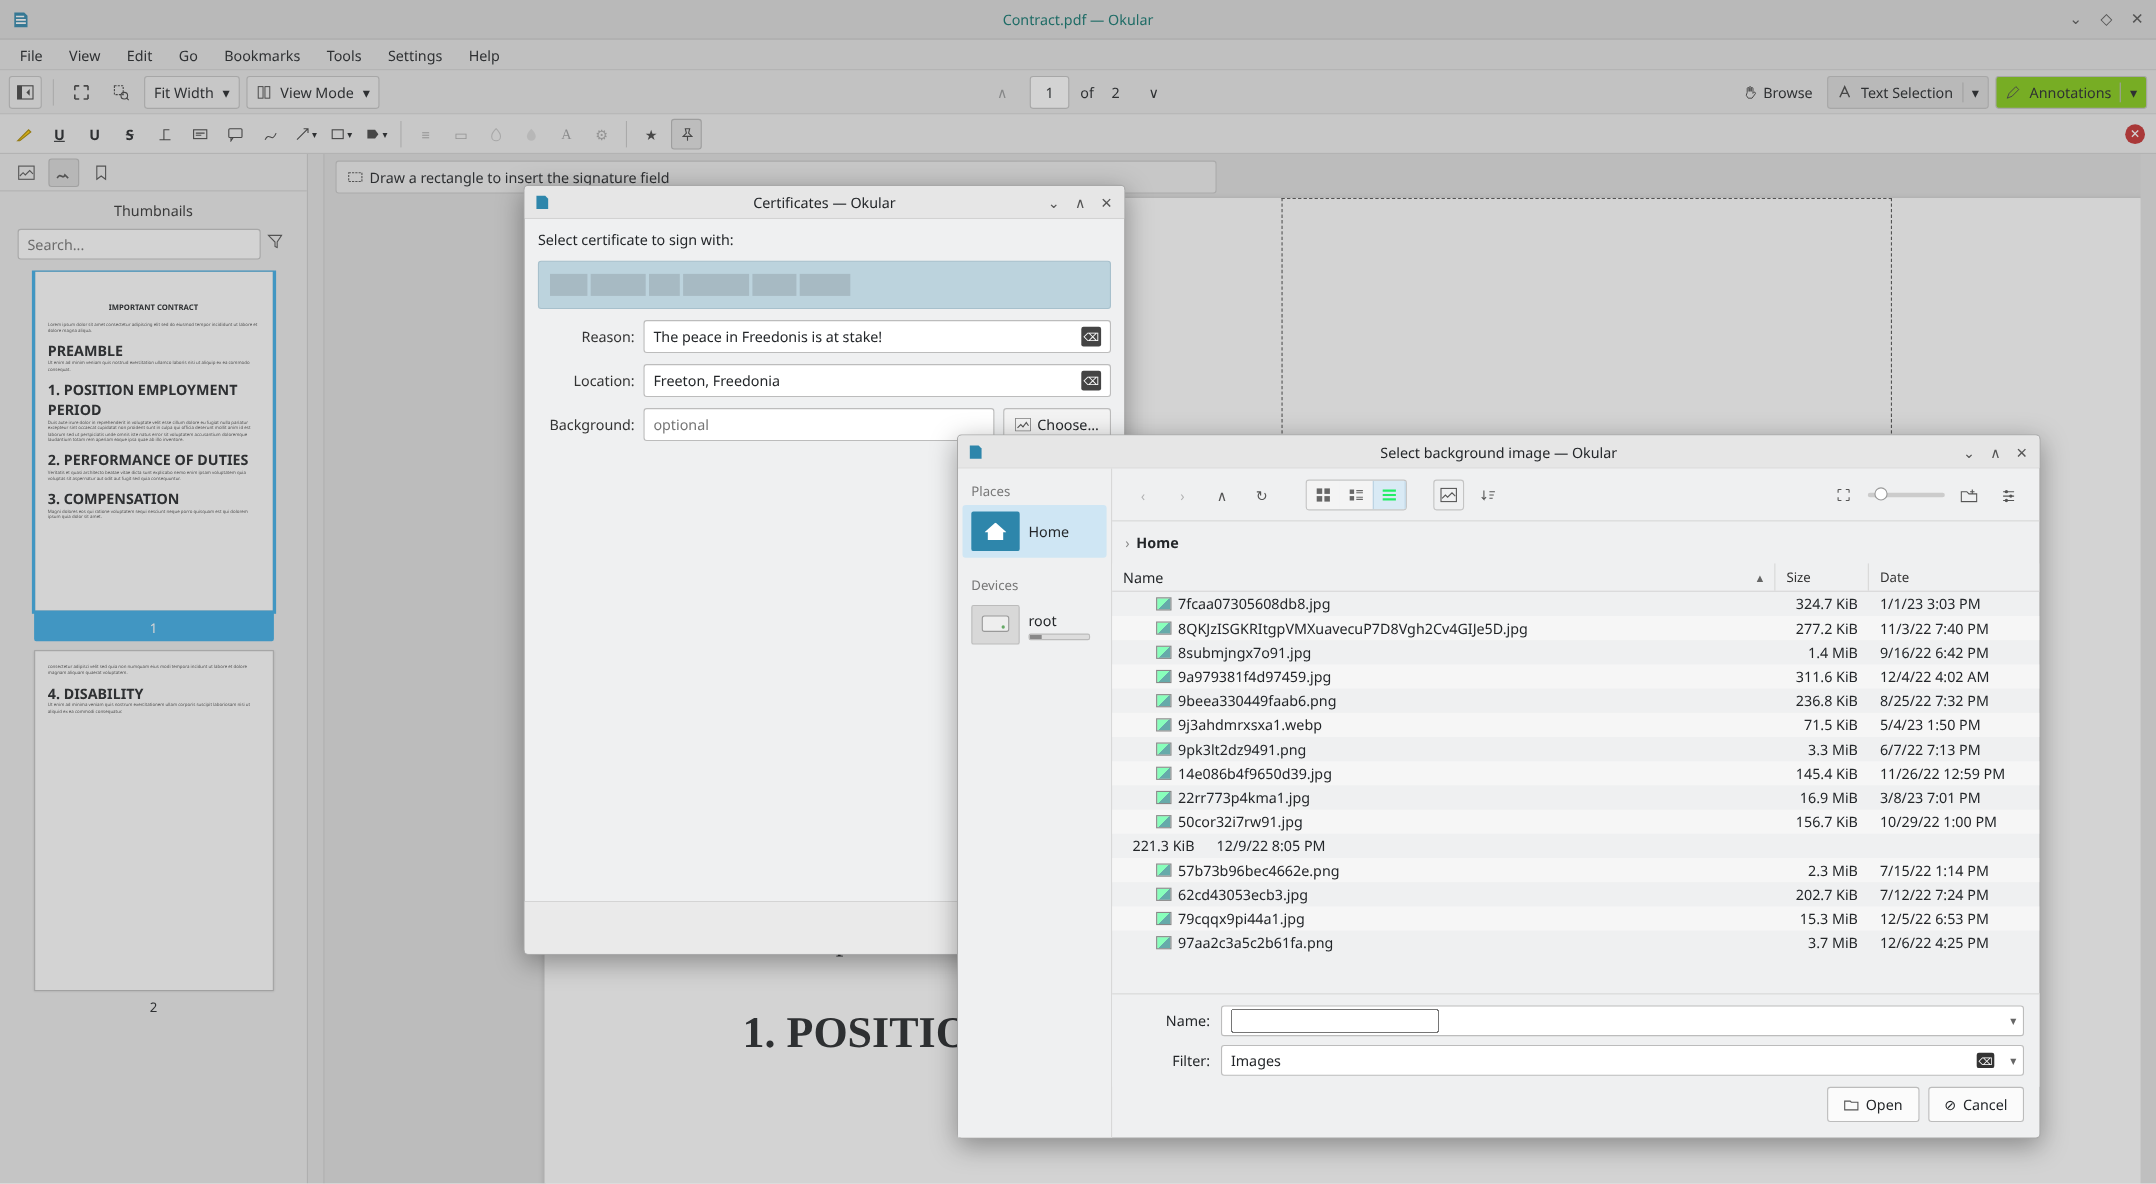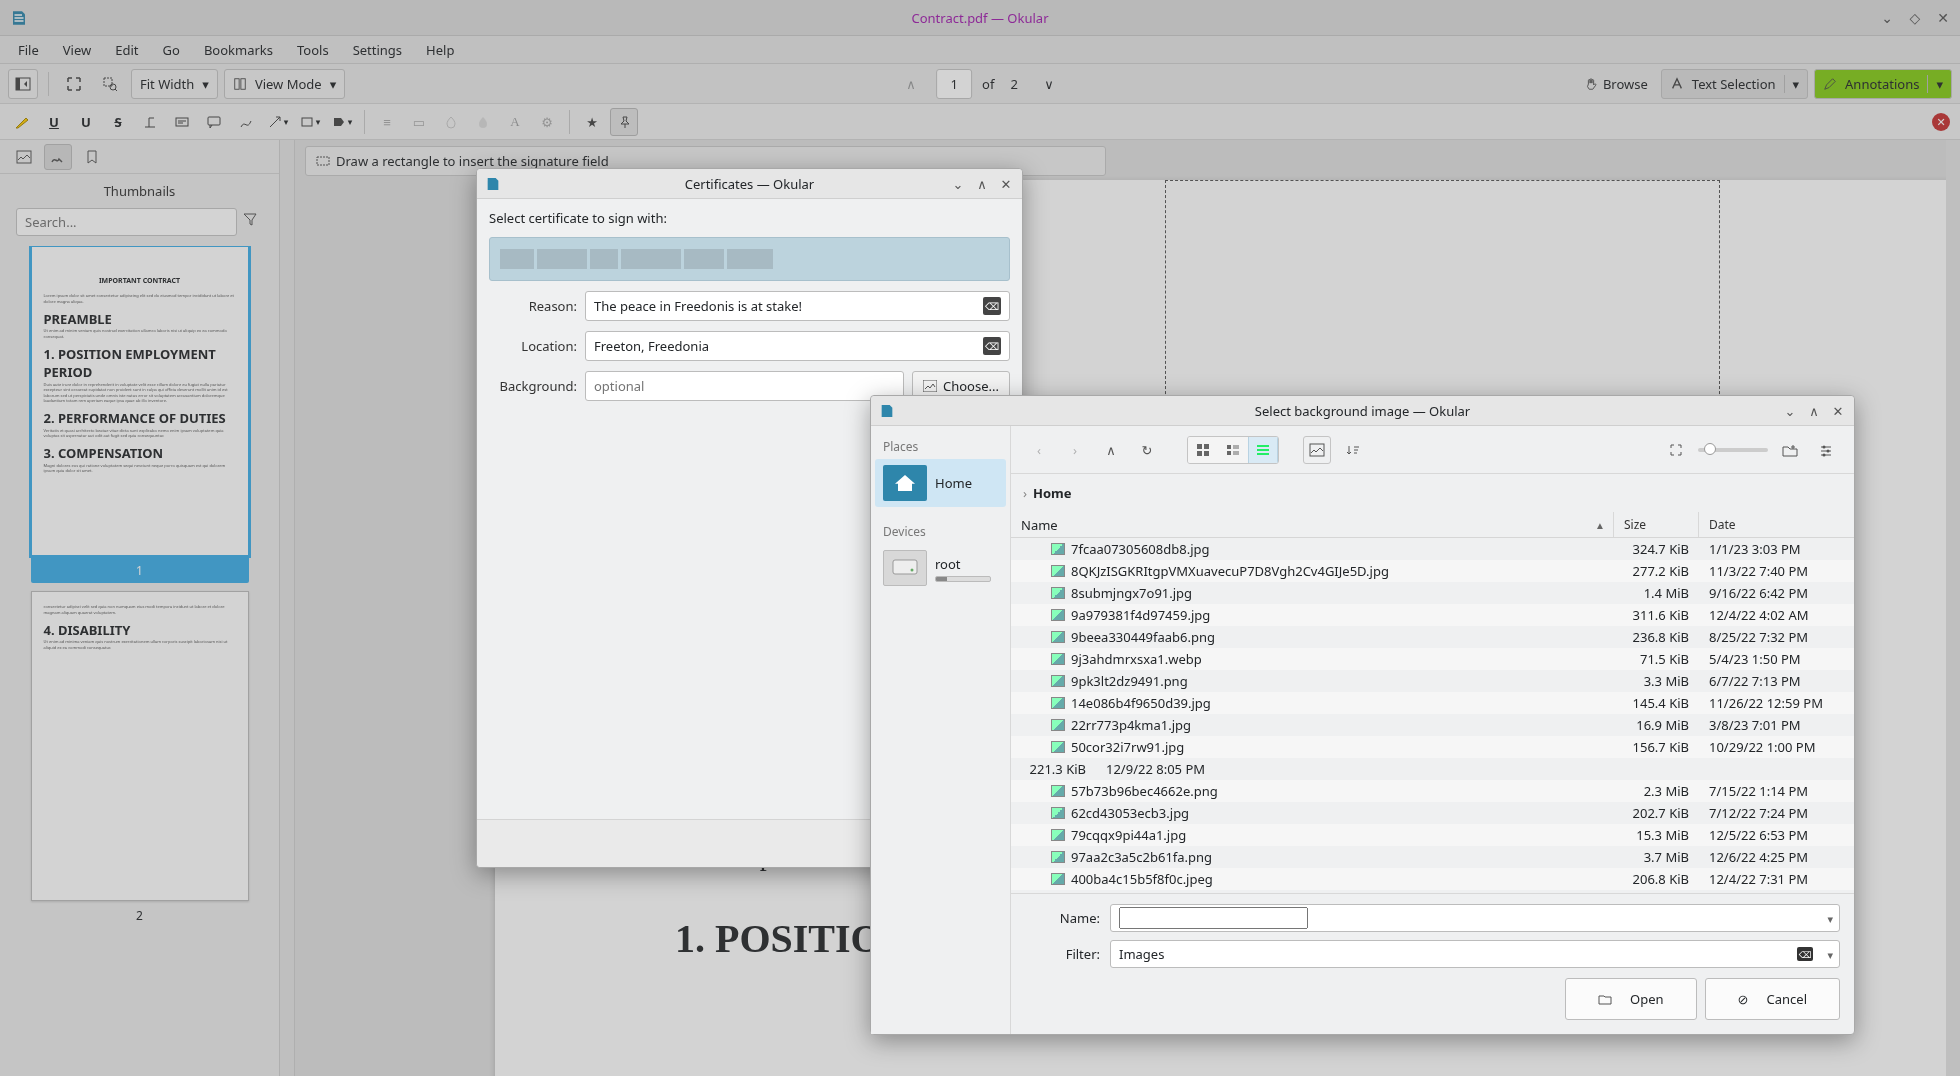--- a/index.html
+++ b/index.html
@@ -4,21 +4,21 @@
 <style>
 * { margin:0; padding:0; box-sizing:border-box; font-family:"Noto Sans",Arial,sans-serif; font-size:13px; color:#232629; }
 body { background:#e8e8e8; width:1960px; height:1076px; overflow:hidden; position:relative; }
 .dim-overlay { position:absolute; inset:0; background:rgba(80,80,80,0.25); z-index:5; pointer-events:none; }
 
 
 .titlebar { height:36px; background:#dcdcdc; display:flex; align-items:center; justify-content:center; position:relative; border-bottom:1px solid #c8c8c8; }
 .titlebar .app-icon { position:absolute; left:10px; width:18px; height:18px; }
 .titlebar .win-controls { position:absolute; right:8px; display:flex; gap:10px; }
 .titlebar .win-controls span { width:18px; height:18px; display:inline-flex; align-items:center; justify-content:center; color:#555; cursor:pointer; font-size:14px;}
-.titlebar-title { font-size:13px; color:#a21caf; }
+.titlebar-title { font-size:13px; color:#0f766e; }
 
 
 .menubar { height:28px; background:#e6e6e6; display:flex; align-items:center; padding:0 8px; gap:4px; border-bottom:1px solid #cfcfcf; }
 .menubar span { padding:4px 10px; cursor:pointer; }
 
 
 .toolbar1 { height:40px; background:#e9e9e9; display:flex; align-items:center; padding:0 8px; gap:6px; border-bottom:1px solid #d4d4d4; }
 .tb-btn { height:30px; min-width:30px; display:inline-flex; align-items:center; justify-content:center; border:1px solid transparent; border-radius:3px; cursor:pointer; padding:0 6px; gap:5px; }
 .tb-btn.bordered { border:1px solid #c4c4c4; background:#efefef; }
 .tb-sep { width:1px; height:24px; background:#c8c8c8; margin:0 4px; }
@@ -116,21 +116,21 @@
 .ft-row .col-size { width:85px; text-align:right; justify-content:flex-end; display:flex;}
 .ft-row .col-date { width:155px;}
 .thumb-ic { width:14px; height:12px; background:linear-gradient(135deg,#8fb 0 50%,#6aa 50% 100%); border:1px solid #888; flex:none;}
 .file-bottom { border-top:1px solid #d8d8d8; padding:10px 14px; display:flex; flex-direction:column; gap:8px; background:#eff0f1;}
 .fb-row { display:flex; align-items:center; gap:10px;}
 .fb-row label { width:75px; text-align:right;}
 .fb-row .inp { flex:1; height:28px; border:1px solid #bcbcbc; border-radius:3px; background:#fff; display:flex; align-items:center; padding:0 8px; position:relative;}
 .fb-row .inp .dd { position:absolute; right:6px; color:#666; font-size:11px;}
 .fb-row .inp .clear { position:absolute; right:26px; width:16px; height:14px; background:#333; color:#fff; font-size:9px; display:flex; align-items:center; justify-content:center; border-radius:2px; cursor:pointer;}
 .file-actions { display:flex; justify-content:flex-end; gap:8px; padding:0 14px 14px;}
-.file-actions .btn { height:42px; padding:0 32px; border:1px solid #bcbcbc; border-radius:3px; background:#fbfbfb; display:inline-flex; align-items:center; gap:18px; cursor:pointer;}
+.file-actions .btn { height:32px; padding:0 14px; border:1px solid #bcbcbc; border-radius:3px; background:#fbfbfb; display:inline-flex; align-items:center; gap:6px; cursor:pointer;}
 
 .scroller { width:14px; background:#e4e4e4; }
 svg { display:block; }
 </style>
 </head>
 <body>
 
 <div class="titlebar">
   <svg class="app-icon" viewBox="0 0 24 24">
       <path fill="#2e86ab" d="M4 3h12l4 4v14H4z"></path>
@@ -666,29 +666,20 @@
             </div>
             <div class="ft-row">
               <div class="col col-name">
                 <span style="width:24px;display:inline-block"></span>
                 <span class="thumb-ic"></span>
                 <span>97aa2c3a5c2b61fa.png</span>
               </div>
               <div class="col col-size">3.7 MiB</div>
               <div class="col col-date">12/6/22 4:25 PM</div>
             </div>
-            <div class="ft-row">
-              <div class="col col-name">
-                <span style="width:24px;display:inline-block"></span>
-                <span class="thumb-ic"></span>
-                <span>400ba4c15b5f8f0c.jpeg</span>
-              </div>
-              <div class="col col-size">206.8 KiB</div>
-              <div class="col col-date">12/4/22 7:31 PM</div>
-            </div>
           </div>
       </div>
       <div class="file-bottom">
         <div class="fb-row">
           <label>Name:</label>
           <div class="inp">
               <input style="">
               <span class="dd">▾</span>
             </div>
         </div>

